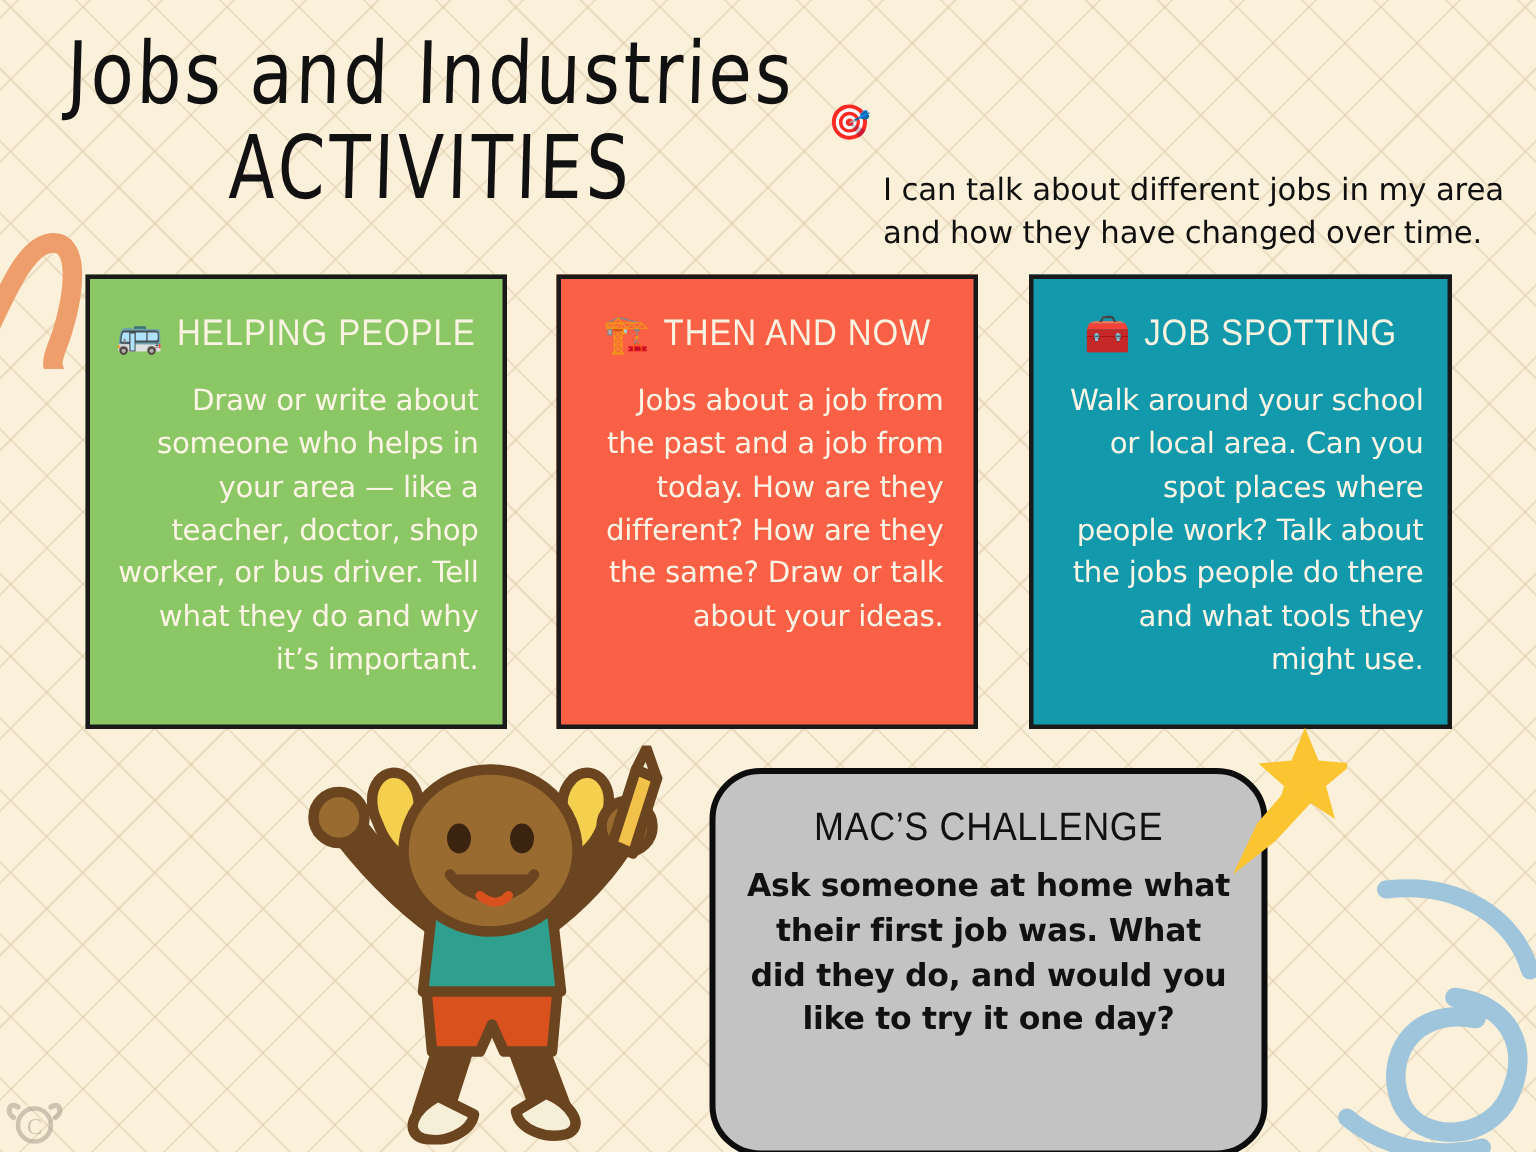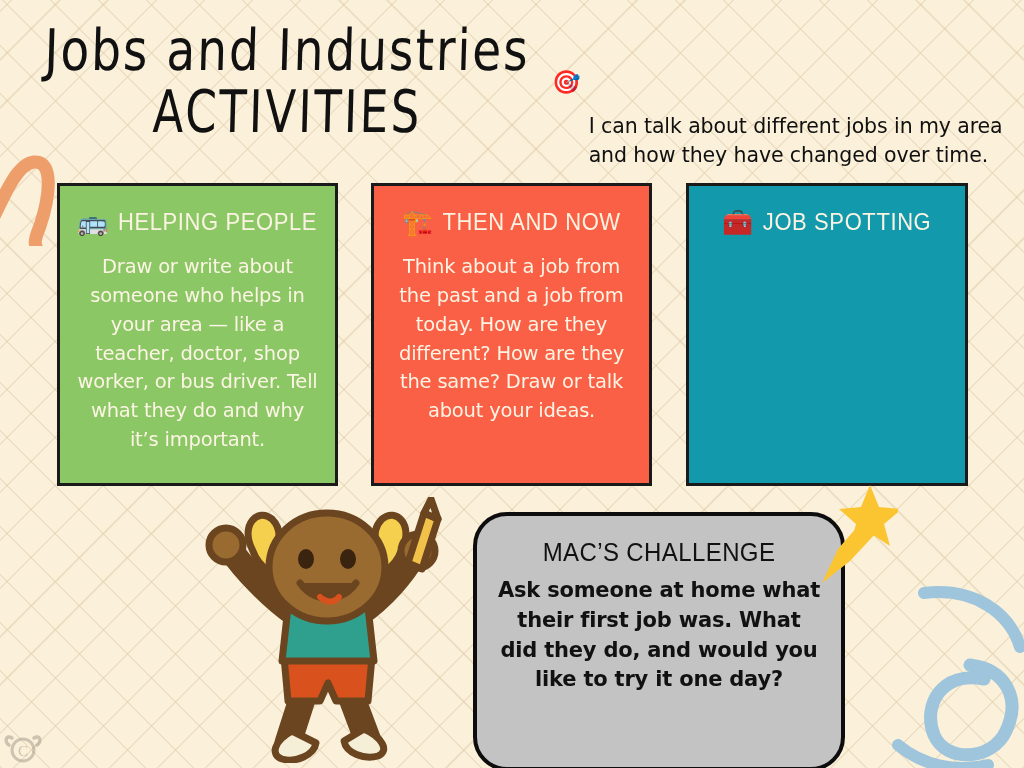--- a/index.html
+++ b/index.html
@@ -118,21 +118,21 @@
     letter-spacing: 0.6px;
     color: #FBF3E2;
     white-space: nowrap;
     transform: scaleY(1.12);
   }
   .card-body {
     font-family: "DejaVu Sans", sans-serif;
     font-size: 19.5px;
     line-height: 1.48;
     color: #FCF4E4;
-    text-align: center;
+    text-align: right;
     margin-top: 14px;
     letter-spacing: -0.2px;
   }
   #card-helping  .card-body { padding: 0 2px; }
   #card-thennow  .card-body { padding: 0 6px; }
   #card-spotting .card-body { padding: 0 2px; }
 
   
   #challenge {
     position: absolute;
@@ -225,28 +225,29 @@
       <span class="card-head-title">HELPING PEOPLE</span>
     </div>
     <div class="card-body">Draw or write about someone who helps in your area — like a teacher, doctor, shop worker, or bus driver. Tell what they do and why it’s important.</div>
   </div>
 
   <div class="card" id="card-thennow">
     <div class="card-head">
       <span class="card-head-icon">🏗️</span>
       <span class="card-head-title">THEN AND NOW</span>
     </div>
-    <div class="card-body">Think about a job from the past and a job from today. How are they different? How are they the same? Draw or talk about your ideas.</div>
+    <div class="card-body">Jobs about a job from the past and a job from today. How are they different? How are they the same? Draw or talk about your ideas.</div>
   </div>
 
   <div class="card" id="card-spotting">
     <div class="card-head">
       <span class="card-head-icon">🧰</span>
       <span class="card-head-title">JOB SPOTTING</span>
     </div>
+    <div class="card-body">Walk around your school or local area. Can you spot places where people work? Talk about the jobs people do there and what tools they might use.</div>
   </div>
 
   <svg id="mascot" viewBox="0 0 262 266">
     <g stroke="#6B4420" stroke-width="7" stroke-linecap="round" stroke-linejoin="round">
 
       <path d="M56 52 C 44 28, 62 10, 76 22 C 84 30, 84 40, 82 48
                C 90 34, 110 30, 114 46 C 118 60, 108 72, 96 76
                C 82 82, 64 74, 56 52 Z" fill="#F5CF4E"></path>
       <path d="M206 52 C 218 28, 200 10, 186 22 C 178 30, 178 40, 180 48
                C 172 34, 152 30, 148 46 C 144 60, 154 72, 166 76

